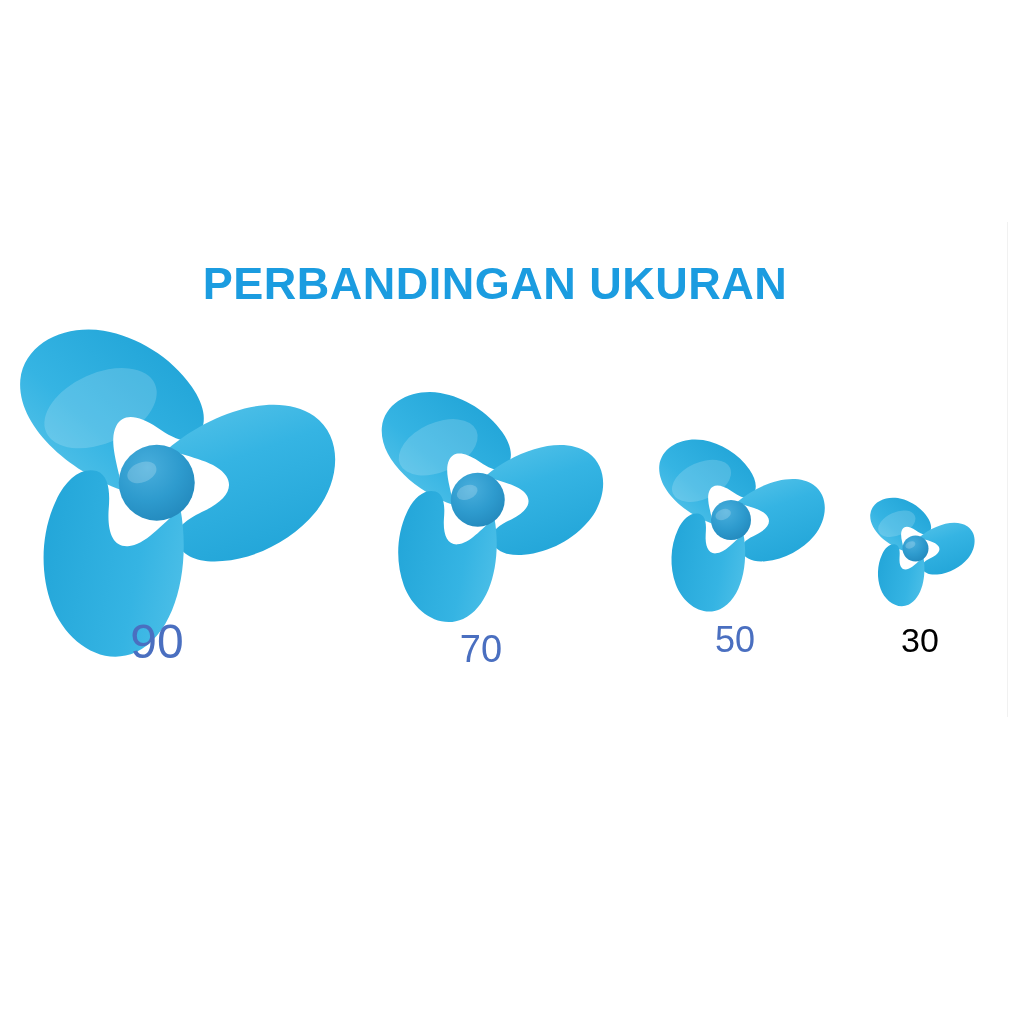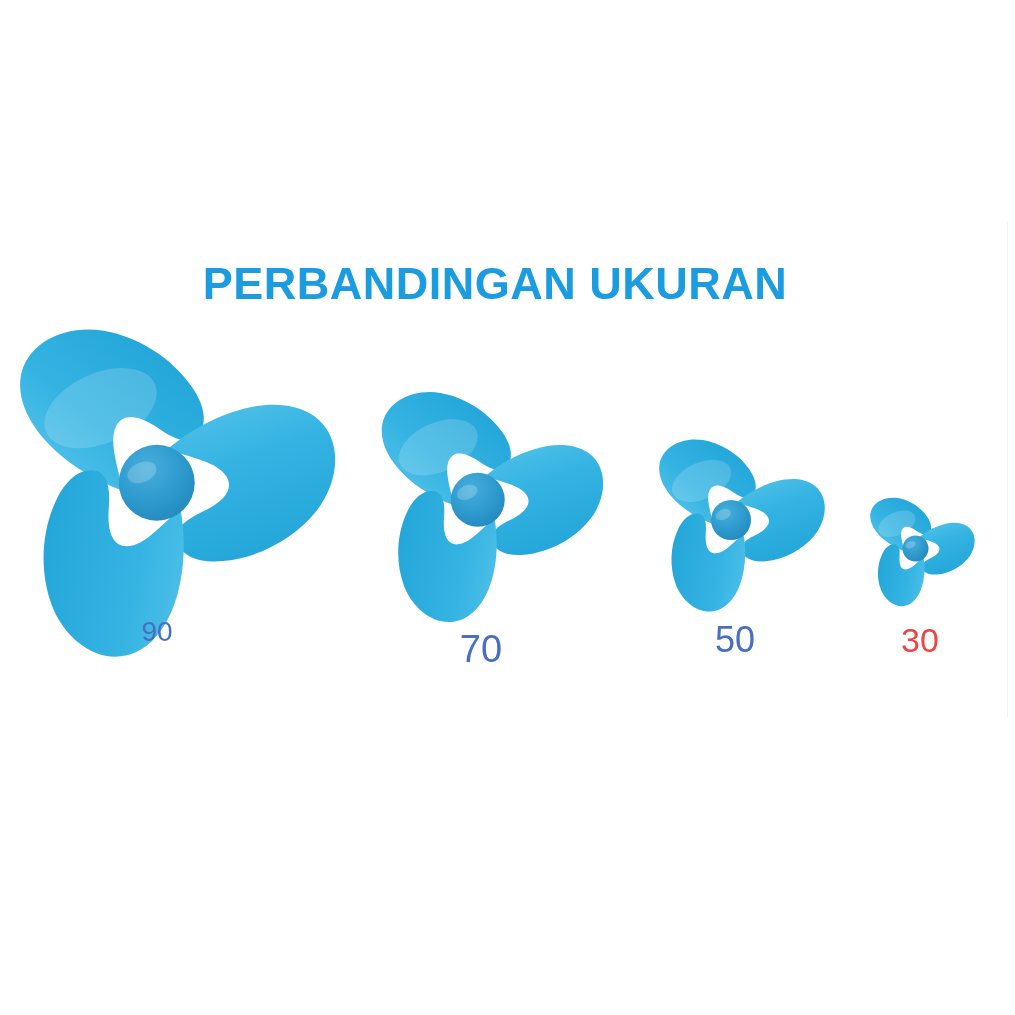--- a/index.html
+++ b/index.html
@@ -174,22 +174,22 @@
             <path d="M 1.16,-11.60 C 12.76,-26.68 32.48,-38.28 46.40,-32.48 C 58.00,-27.26 59.16,-12.18 53.36,-1.16 C 48.14,8.70 38.28,17.40 26.68,20.88 C 19.14,23.20 12.76,22.04 10.44,17.40 C 8.70,13.34 12.76,9.28 17.40,5.80 C 23.20,1.16 25.52,-3.48 22.04,-6.96 C 17.98,-11.02 9.28,-10.44 1.16,-11.60 Z" fill="url(#bladeGrad3)" transform="rotate(132)"></path>
           </g>
           <ellipse cx="-7.0" cy="-30.2" rx="19.7" ry="11.6" fill="#ffffff" opacity="0.17" transform="rotate(-24)"></ellipse>
           <circle cx="0" cy="0" r="13" fill="url(#hubGrad3)"></circle>
           <ellipse cx="-3.4" cy="-5.2" rx="5.2" ry="3.4" fill="#ffffff" opacity="0.20" transform="rotate(-22)"></ellipse>
         </svg>
       </div>
     </div>
 
   <div id="labels">
-      <div class="size-label" style="left: 97px; top: 618px; width: 120px; font-size: 28px; color: rgb(74, 111, 192);">90</div>
+      <div class="size-label" style="left: 97px; top: 618px; width: 120px; font-size: 48px; color: rgb(74, 111, 192);">90</div>
       <div class="size-label" style="left: 421px; top: 620px; width: 120px; font-size: 38px; color: rgb(74, 111, 192); margin-top: 10px;">70</div>
       <div class="size-label" style="left: 675px; top: 622px; width: 120px; font-size: 36px; color: rgb(74, 111, 192); text-align: center;">50</div>
-      <div class="size-label" style="left: 860px; top: 623px; width: 120px; font-size: 34px; color: #ef4444;">30</div>
+      <div class="size-label" style="left: 860px; top: 623px; width: 120px; font-size: 34px; color: #000000;">30</div>
     </div>
 
 
   <div id="right-edge"></div>
 
 </div>
 
 </body></html>

